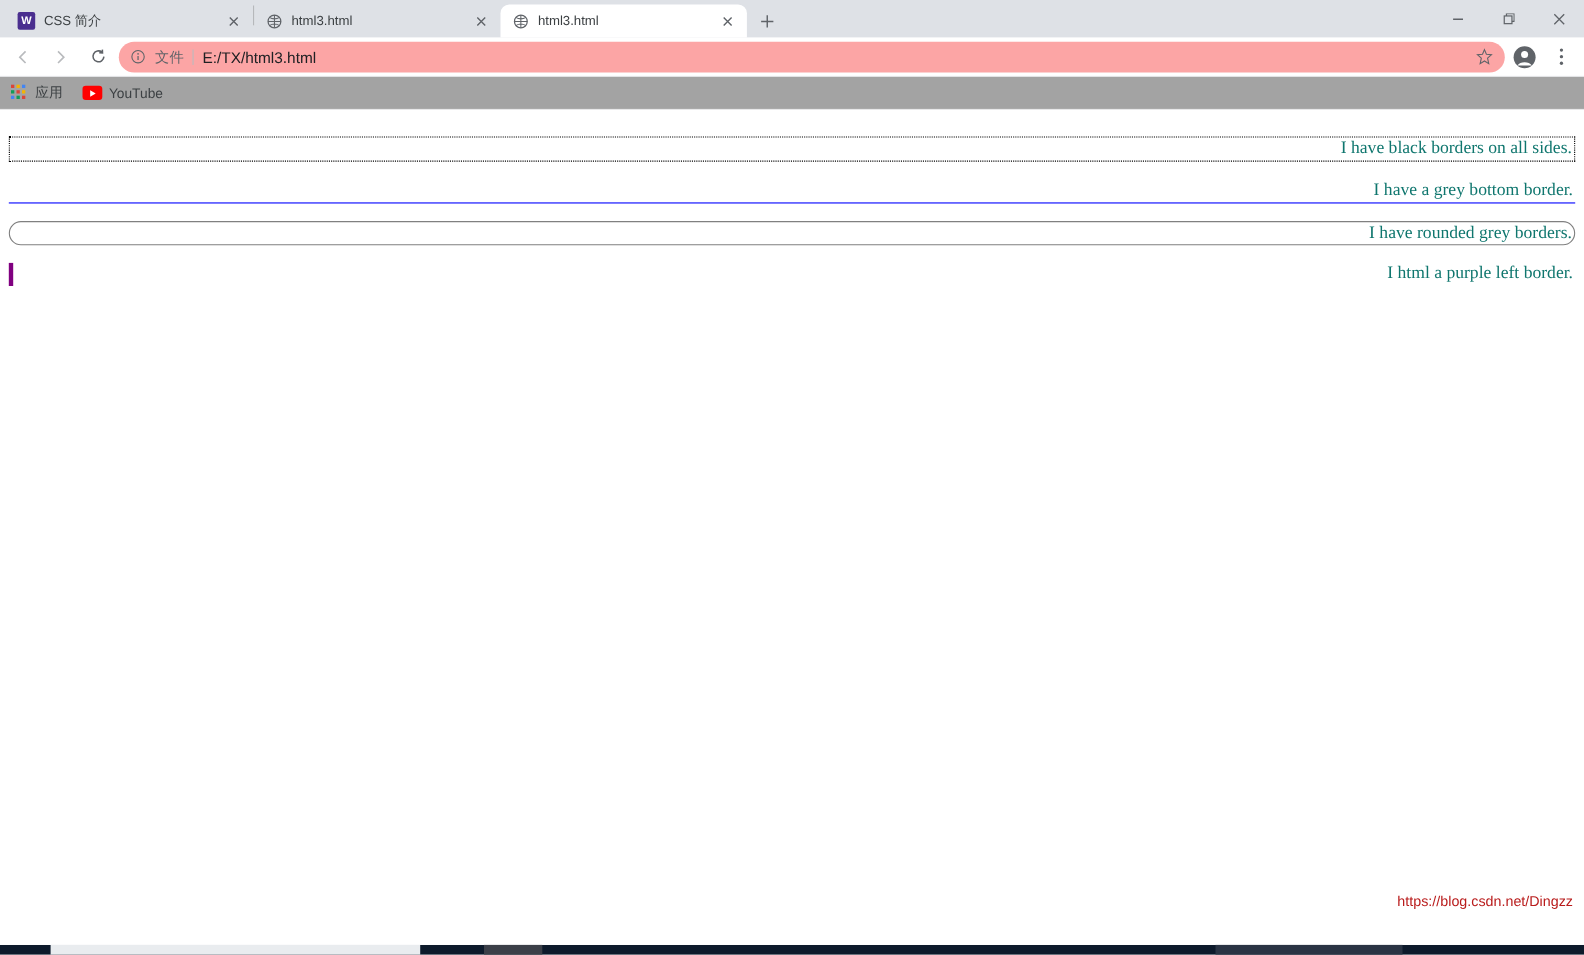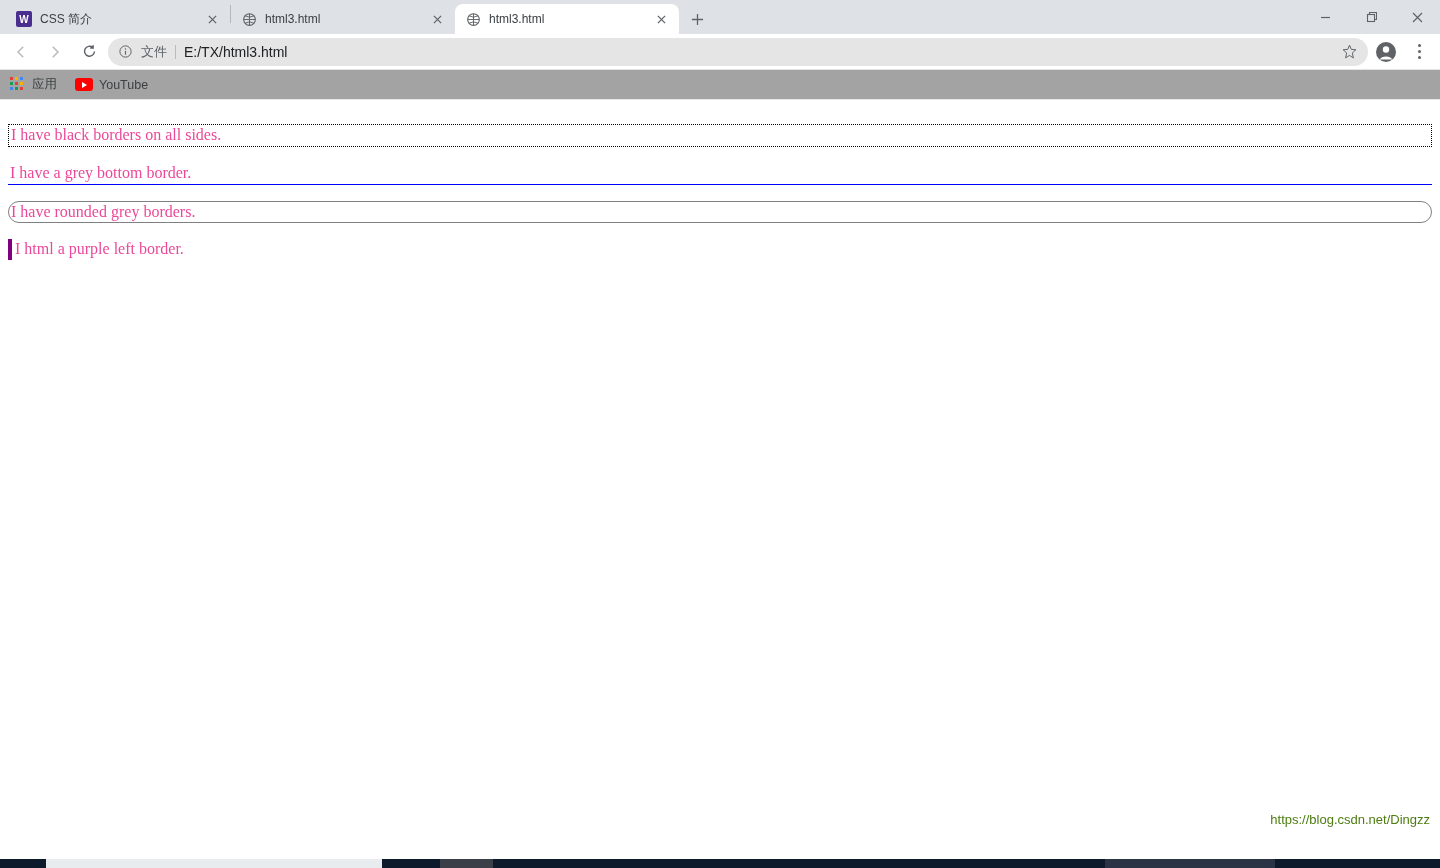--- a/index.html
+++ b/index.html
@@ -88,21 +88,21 @@
       width: 30px; height: 30px; border-radius: 50%;
       display: flex; align-items: center; justify-content: center;
       color: #5f6368;
     }
     .tb-btn.disabled { color: #b9bbbe; }
     .tb-btn svg { stroke: currentColor; fill: none; }
 
     .omnibox {
       flex: 1;
       height: 28px;
-      background: #e5e5e5;
+      background: #fca5a5;
       border-radius: 14px;
       display: flex;
       align-items: center;
       padding: 0 10px;
       gap: 8px;
       color: #3c4043;
       font-size: 14px;
     }
     .omnibox .info-icon { color: #5f6368; display: flex; }
     .omnibox .prefix { color: #5f6368; font-size: 13px; }
@@ -161,32 +161,33 @@
     .viewport {
       flex: 1;
       background: #ffffff;
       position: relative;
       overflow: hidden;
     }
     .page {
       padding: 8px;
       font-family: "Times New Roman", serif;
       font-size: 16px;
-      color: #ec4899;
+      color: #0f766e;
+      text-align: right;
     }
     .page p { margin: 16px 0; padding: 0 2px; line-height: 1.3; }
     .p1 { border: 1px dotted #000; }
     .p2 { border-bottom: 1px solid #0000ff; }
     .p3 { border: 1px solid #808080; border-radius: 11px; }
     .p4 { border-left: 4px solid #800080; padding-left: 3px !important; }
 
     
     .watermark {
       position: absolute; right: 10px; bottom: 32px;
-      color: #4d7c0f; font-size: 13px; pointer-events: none;
+      color: #b91c1c; font-size: 13px; pointer-events: none;
       font-family: Arial, sans-serif;
     }
 
     
     .taskbar {
       height: 9px;
       background: #0d1a2b;
       display: flex; align-items: center;
     }
     .taskbar-inner {

